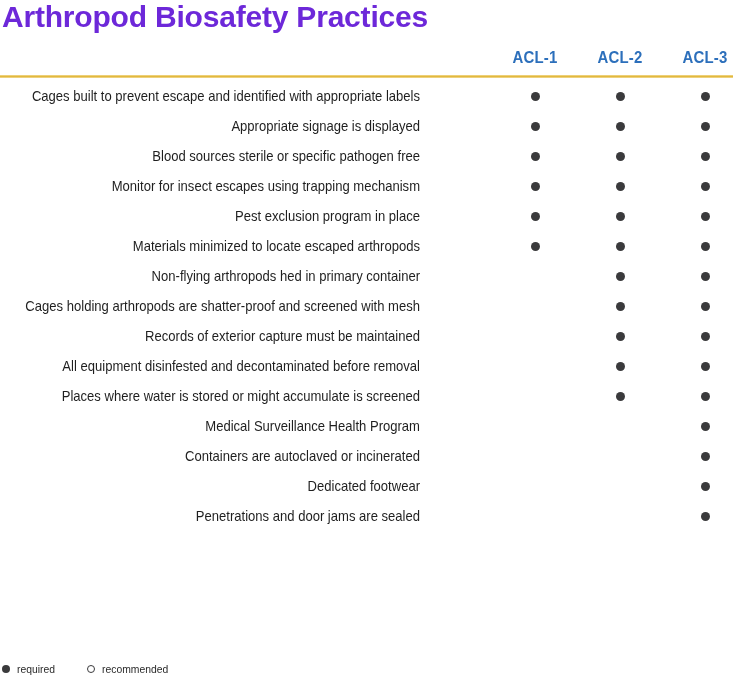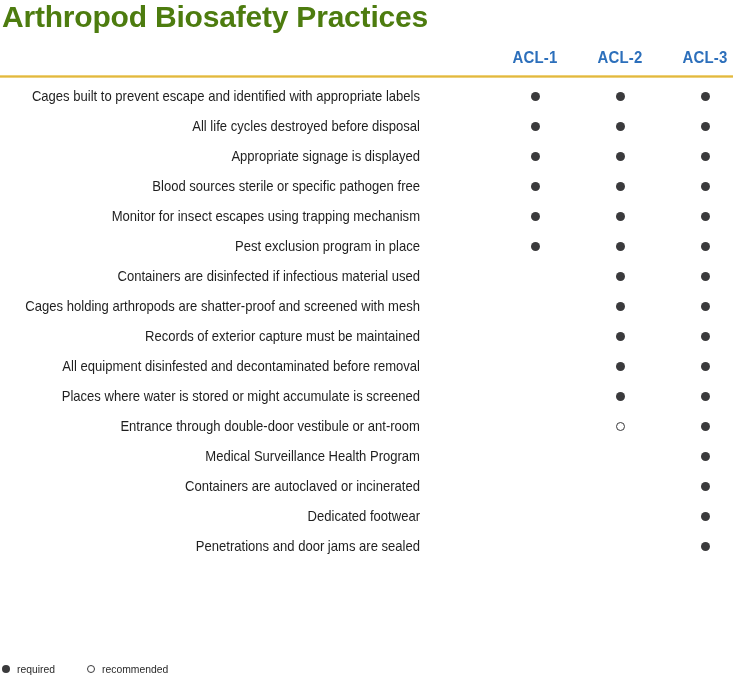--- a/index.html
+++ b/index.html
@@ -19,21 +19,21 @@
 
   
   #page-title {
     position: absolute;
     left: 2px;
     top: 0px;
     font-size: 30px;
     font-weight: bold;
     letter-spacing: -0.2px;
     line-height: 34px;
-    color: #4d7c0f;
+    color: #6d28d9;
     white-space: nowrap;
   }
 
   
   #col-headers {
     position: absolute;
     left: 0;
     top: 48px;
     width: 733px;
     height: 22px;
@@ -171,32 +171,20 @@
         <span class="marker required"></span>
       </div>
       <div class="cell" style="left: 575px;">
         <span class="marker required"></span>
       </div>
       <div class="cell" style="left: 660px;">
         <span class="marker required"></span>
       </div>
     </div>
     <div class="matrix-row">
-      <div class="row-label">All life cycles destroyed before disposal</div>
-      <div class="cell" style="left: 490px;">
-        <span class="marker required"></span>
-      </div>
-      <div class="cell" style="left: 575px;">
-        <span class="marker required"></span>
-      </div>
-      <div class="cell" style="left: 660px;">
-        <span class="marker required"></span>
-      </div>
-    </div>
-    <div class="matrix-row">
       <div class="row-label">Appropriate signage is displayed</div>
       <div class="cell" style="left: 490px;">
         <span class="marker required"></span>
       </div>
       <div class="cell" style="left: 575px;">
         <span class="marker required"></span>
       </div>
       <div class="cell" style="left: 660px;">
         <span class="marker required"></span>
       </div>
@@ -231,21 +219,33 @@
         <span class="marker required"></span>
       </div>
       <div class="cell" style="left: 575px;">
         <span class="marker required"></span>
       </div>
       <div class="cell" style="left: 660px;">
         <span class="marker required"></span>
       </div>
     </div>
     <div class="matrix-row">
-      <div class="row-label">Containers are disinfected if infectious material used</div>
+      <div class="row-label">Materials minimized to locate escaped arthropods</div>
+      <div class="cell" style="left: 490px;">
+        <span class="marker required"></span>
+      </div>
+      <div class="cell" style="left: 575px;">
+        <span class="marker required"></span>
+      </div>
+      <div class="cell" style="left: 660px;">
+        <span class="marker required"></span>
+      </div>
+    </div>
+    <div class="matrix-row">
+      <div class="row-label">Non-flying arthropods hed in primary container</div>
       <div class="cell" style="left: 490px;"></div>
       <div class="cell" style="left: 575px;">
         <span class="marker required"></span>
       </div>
       <div class="cell" style="left: 660px;">
         <span class="marker required"></span>
       </div>
     </div>
     <div class="matrix-row">
       <div class="row-label">Cages holding arthropods are shatter-proof and screened with mesh</div>
@@ -275,30 +275,20 @@
       </div>
       <div class="cell" style="left: 660px;">
         <span class="marker required"></span>
       </div>
     </div>
     <div class="matrix-row">
       <div class="row-label">Places where water is stored or might accumulate is screened</div>
       <div class="cell" style="left: 490px;"></div>
       <div class="cell" style="left: 575px;">
         <span class="marker required"></span>
-      </div>
-      <div class="cell" style="left: 660px;">
-        <span class="marker required"></span>
-      </div>
-    </div>
-    <div class="matrix-row">
-      <div class="row-label">Entrance through double-door vestibule or ant-room</div>
-      <div class="cell" style="left: 490px;"></div>
-      <div class="cell" style="left: 575px;">
-        <span class="marker recommended"></span>
       </div>
       <div class="cell" style="left: 660px;">
         <span class="marker required"></span>
       </div>
     </div>
     <div class="matrix-row">
       <div class="row-label">Medical Surveillance Health Program</div>
       <div class="cell" style="left: 490px;"></div>
       <div class="cell" style="left: 575px;"></div>
       <div class="cell" style="left: 660px;">

